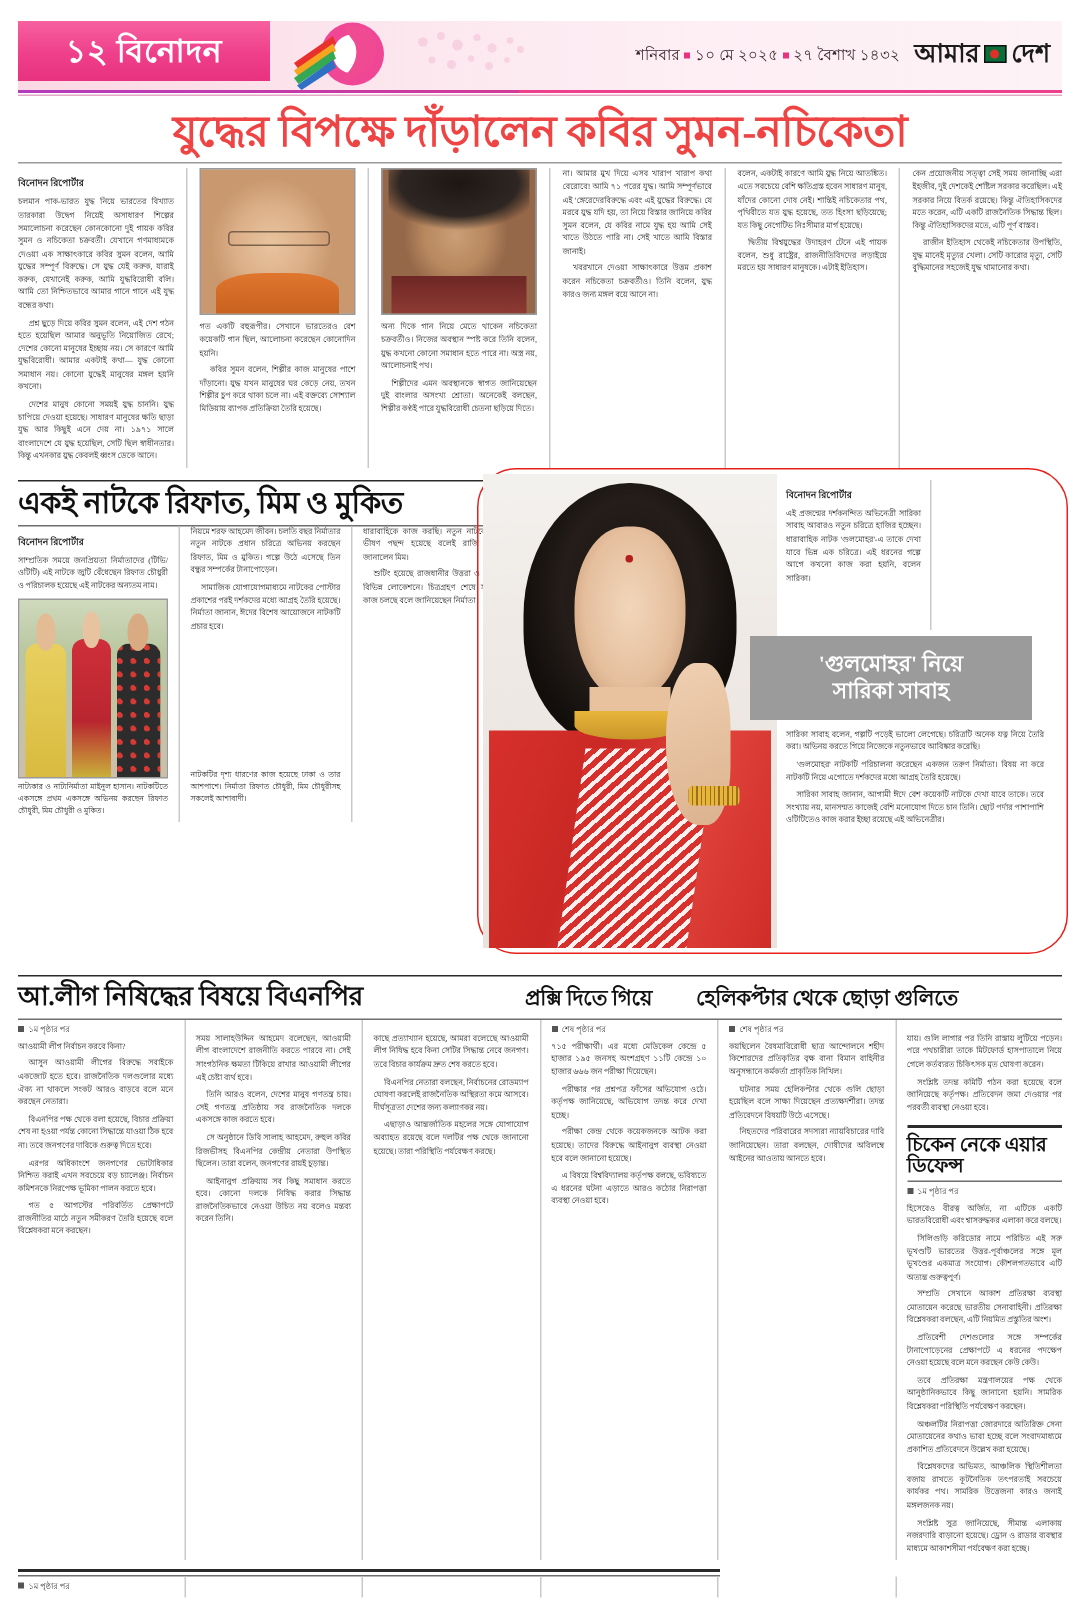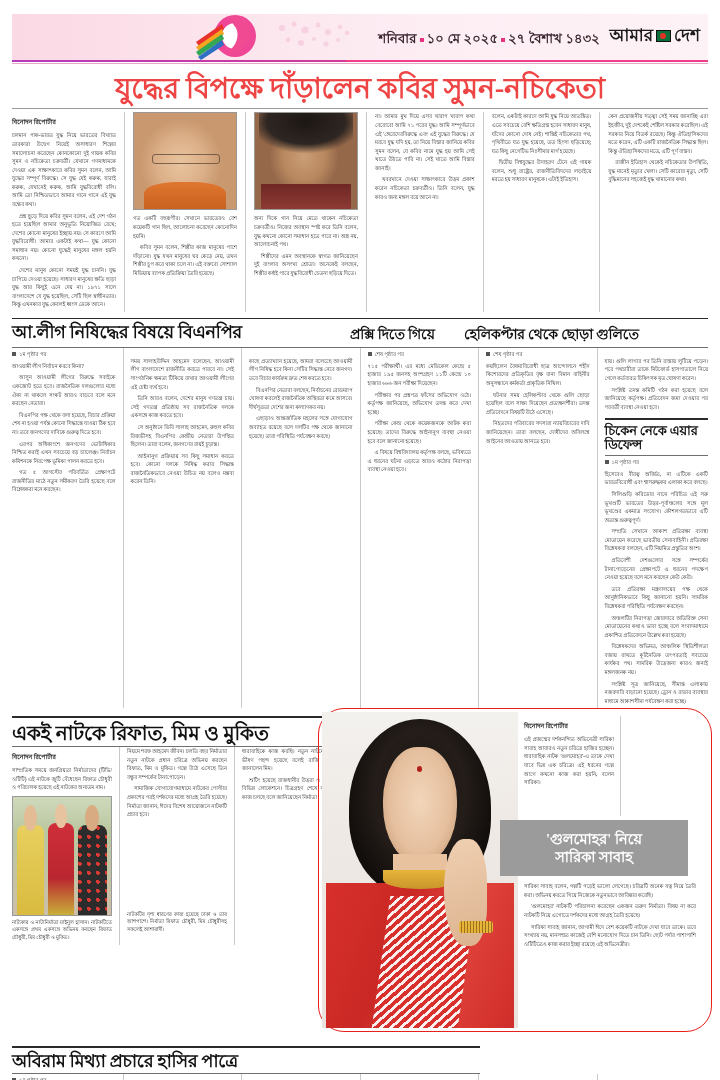--- a/index.html
+++ b/index.html
@@ -8,21 +8,21 @@
 
   
   .masthead{position:relative;margin:14px 12px 0 12px;height:46px;
      background:linear-gradient(90deg,#fbd9e4 0%,#fce6ee 35%,#fdeef4 60%,#fdf2f6 100%);}
   .mh-tab{position:absolute;left:0;top:0;width:168px;height:40px;
      background:linear-gradient(180deg,#f7609f 0%,#ef3f8b 55%,#e8327f 100%);
      display:flex;align-items:center;justify-content:center;}
   .mh-tab span{color:#fff;font-size:21px;font-weight:bold;letter-spacing:.5px;line-height:1;}
   .mh-logo{position:absolute;left:176px;top:-2px;width:78px;height:50px;}
   .mh-dots{position:absolute;left:262px;top:4px;width:80px;height:34px;opacity:.55;}
-  .mh-date{position:absolute;right:108px;top:15px;font-size:13px;color:#3a2530;white-space:nowrap;letter-spacing:.2px;font-weight:bold;}
+  .mh-date{position:absolute;right:108px;top:15px;font-size:10px;color:#3a2530;white-space:nowrap;letter-spacing:.2px;}
   .mh-date b{display:inline-block;width:4px;height:4px;background:#e8327f;margin:0 3px 1px 3px;vertical-align:middle;}
   .mh-brand{position:absolute;right:8px;top:8px;font-size:17px;font-weight:bold;color:#1b1b1b;display:flex;align-items:center;gap:3px;}
   .mh-flag{display:inline-block;width:13px;height:10px;background:#0a6e3a;border:1px solid #111;position:relative;}
   .mh-flag i{position:absolute;left:3px;top:2px;width:6px;height:6px;background:#e03127;border-radius:50%;}
   .mh-rule{margin:0 12px;height:2px;background:linear-gradient(90deg,#b33bbd 0%,#d23a97 48%,#ef3f8b 48%,#ef3f8b 100%);}
   .mh-rule2{margin:1px 12px 0 12px;height:1px;background:#e3a8c6;}
 
   
   .lead-head{text-align:center;color:#ef4444;font-size:28.5px;font-weight:bold;
       margin:9px 14px 4px 14px;letter-spacing:-.2px;line-height:1.1;font-family:"Liberation Serif",serif;}
@@ -111,20 +111,23 @@
   .sec-h.sm{font-size:14px;}
   .jump{font-size:5.4px;color:#333;margin:3px 0 3px 0;}
   .jump i{display:inline-block;width:4px;height:4px;background:#555;margin-right:3px;font-style:normal;}
 </style>
 </head>
 <body>
 
 <div class="page">
 
   <div class="masthead">
+    <div class="mh-tab">
+      <span>১২ বিনোদন</span>
+    </div>
     <svg class="mh-logo" viewBox="0 0 78 50">
       <circle cx="47" cy="24" r="21" fill="#ec2a86" opacity=".85"></circle>
       <circle cx="47" cy="24" r="13" fill="#fff"></circle>
       <path d="M8 30 L34 12 L36 17 L11 34 Z" fill="#e8312c"></path>
       <path d="M8 35 L34 17 L36 22 L11 39 Z" fill="#f5a51f"></path>
       <path d="M8 40 L34 22 L36 27 L11 44 Z" fill="#34a853"></path>
       <path d="M10 45 L34 28 L36 33 L13 48 Z" fill="#2f6fc4"></path>
       <path d="M40 5 C58 2 66 14 62 26 C58 38 44 44 40 40 C48 34 52 24 48 16 Z" fill="#ef4a92"></path>
     </svg>
     <svg class="mh-dots" viewBox="0 0 80 34">
@@ -195,87 +198,20 @@
       <p class="t ind">দ্বিতীয় বিশ্বযুদ্ধের উদাহরণ টেনে এই গায়ক বলেন, শুধু রাষ্ট্রের, রাজনীতিবিদদের লড়াইয়ে মরতে হয় সাধারণ মানুষকে। এটাই ইতিহাস।</p>
     </div>
     <div class="vrule"></div>
 
     <div class="col">
       <p class="t">কেন প্রয়োজনীয় সত্ত্বা সেই সময় জানাচ্ছি এরা ইহজীব, দুই দেশকেই শেষ্টিল সরকার করেছিল। এই সরকার নিয়ে বিতর্ক রয়েছে। কিন্তু ঐতিহাসিকদের মতে করেন, এটি একটি রাজনৈতিক সিদ্ধান্ত ছিল। কিন্তু ঐতিহাসিকদের মতে, এটি পূর্ণ বাস্তব।</p>
       <p class="t ind">রাজীন ইতিহাস থেকেই নচিকেতার উপস্থিতি, যুদ্ধ মানেই মৃত্যুর খেলা। সেটি কারোর মৃত্যু, সেটি বুদ্ধিমানের সহজেই যুদ্ধ থামানোর কথা।</p>
     </div>
   </div>
 
-  <div style="margin:0 12px;">
-    <div class="rule-sec"></div>
-    <div style="display:flex;gap:8px;align-items:flex-end;">
-      <div class="sec-h" style="flex:0 0 330px;">আ.লীগ নিষিদ্ধের বিষয়ে বিএনপির</div>
-      <div class="sec-h sm" style="flex:0 0 106px;">প্রক্সি দিতে গিয়ে</div>
-      <div class="sec-h sm" style="flex:1;">হেলিকপ্টার থেকে ছোড়া গুলিতে</div>
-    </div>
-    <div class="rule-sec2"></div>
-
-    <div class="cols" style="margin:0;gap:7px;">
-      <div class="col">
-        <div class="jump"><i></i><span>১ম পৃষ্ঠার পর</span></div>
-        <p class="t">আওয়ামী লীগ নির্বাচন করবে কিনা?</p>
-        <p class="t ind">আসুন আওয়ামী লীগের বিরুদ্ধে সবাইকে একজোট হতে হবে। রাজনৈতিক দলগুলোর মধ্যে ঐক্য না থাকলে সংকট আরও বাড়বে বলে মনে করছেন নেতারা।</p>
-        <p class="t ind">বিএনপির পক্ষ থেকে বলা হয়েছে, বিচার প্রক্রিয়া শেষ না হওয়া পর্যন্ত কোনো সিদ্ধান্তে যাওয়া ঠিক হবে না। তবে জনগণের দাবিকে গুরুত্ব দিতে হবে।</p>
-        <p class="t ind">এরপর অধিকাংশে জনগণের ভোটাধিকার নিশ্চিত করাই এখন সবচেয়ে বড় চ্যালেঞ্জ। নির্বাচন কমিশনকে নিরপেক্ষ ভূমিকা পালন করতে হবে।</p>
-        <p class="t ind">গত ৫ আগস্টের পরিবর্তিত প্রেক্ষাপটে রাজনীতির মাঠে নতুন সমীকরণ তৈরি হয়েছে বলে বিশ্লেষকরা মনে করছেন।</p>
-      </div>
-      <div class="vrule"></div>
-      <div class="col">
-        <p class="t" style="margin-top:9px;">সময় সালাহউদ্দিন আহমেদ বলেছেন, আওয়ামী লীগ বাংলাদেশে রাজনীতি করতে পারবে না। সেই সাংগঠনিক ক্ষমতা টিকিয়ে রাখার আওয়ামী লীগের এই চেষ্টা ব্যর্থ হবে।</p>
-        <p class="t ind">তিনি আরও বলেন, দেশের মানুষ গণতন্ত্র চায়। সেই গণতন্ত্র প্রতিষ্ঠায় সব রাজনৈতিক দলকে একসঙ্গে কাজ করতে হবে।</p>
-        <p class="t ind">সে অনুষ্ঠানে ডিবি সালাহ আহমেদ, রুহুল কবির রিজভীসহ বিএনপির কেন্দ্রীয় নেতারা উপস্থিত ছিলেন। তারা বলেন, জনগণের রায়ই চূড়ান্ত।</p>
-        <p class="t ind">আইনানুগ প্রক্রিয়ায় সব কিছু সমাধান করতে হবে। কোনো দলকে নিষিদ্ধ করার সিদ্ধান্ত রাজনৈতিকভাবে নেওয়া উচিত নয় বলেও মন্তব্য করেন তিনি।</p>
-      </div>
-      <div class="vrule"></div>
-      <div class="col">
-        <p class="t" style="margin-top:9px;">কাছে প্রত্যাখ্যান হয়েছে, আমরা বলেছেে আওয়ামী লীগ নিষিদ্ধ হবে কিনা সেটির সিদ্ধান্ত নেবে জনগণ। তবে বিচার কার্যক্রম দ্রুত শেষ করতে হবে।</p>
-        <p class="t ind">বিএনপির নেতারা বলছেন, নির্বাচনের রোডম্যাপ ঘোষণা করলেই রাজনৈতিক অস্থিরতা কমে আসবে। দীর্ঘসূত্রতা দেশের জন্য কল্যাণকর নয়।</p>
-        <p class="t ind">এছাড়াও আন্তর্জাতিক মহলের সঙ্গে যোগাযোগ অব্যাহত রয়েছে বলে দলটির পক্ষ থেকে জানানো হয়েছে। তারা পরিস্থিতি পর্যবেক্ষণ করছে।</p>
-      </div>
-      <div class="vrule"></div>
-      <div class="col">
-        <div class="jump"><i></i><span>শেষ পৃষ্ঠার পর</span></div>
-        <p class="t">৭১৫ পরীক্ষার্থী। এর মধ্যে মেডিকেল কেন্দ্রে ৫ হাজার ১৯৫ জনসহ অংশগ্রহণ ১১টি কেন্দ্রে ১০ হাজার ৬৬৬ জন পরীক্ষা দিয়েছেন।</p>
-        <p class="t ind">পরীক্ষার পর প্রশ্নপত্র ফাঁসের অভিযোগ ওঠে। কর্তৃপক্ষ জানিয়েছে, অভিযোগ তদন্ত করে দেখা হচ্ছে।</p>
-        <p class="t ind">পরীক্ষা কেন্দ্র থেকে কয়েকজনকে আটক করা হয়েছে। তাদের বিরুদ্ধে আইনানুগ ব্যবস্থা নেওয়া হবে বলে জানানো হয়েছে।</p>
-        <p class="t ind">এ বিষয়ে বিশ্ববিদ্যালয় কর্তৃপক্ষ বলছে, ভবিষ্যতে এ ধরনের ঘটনা এড়াতে আরও কঠোর নিরাপত্তা ব্যবস্থা নেওয়া হবে।</p>
-      </div>
-      <div class="vrule"></div>
-      <div class="col">
-        <div class="jump"><i></i><span>শেষ পৃষ্ঠার পর</span></div>
-        <p class="t">কয়ছিলেন বৈষম্যবিরোধী ছাত্র আন্দোলনে শহীদ কিশোরদের প্রতিকৃতির বৃক্ষ বানা বিমান বাহিনীর অনুসন্ধানে কর্মকর্তা প্রাকৃতিক নিখিল।</p>
-        <p class="t ind">ঘটনার সময় হেলিকপ্টার থেকে গুলি ছোড়া হয়েছিল বলে সাক্ষ্য দিয়েছেন প্রত্যক্ষদর্শীরা। তদন্ত প্রতিবেদনে বিষয়টি উঠে এসেছে।</p>
-        <p class="t ind">নিহতদের পরিবারের সদস্যরা ন্যায়বিচারের দাবি জানিয়েছেন। তারা বলছেন, দোষীদের অবিলম্বে আইনের আওতায় আনতে হবে।</p>
-      </div>
-      <div class="vrule"></div>
-      <div class="col">
-        <p class="t" style="margin-top:9px;">যায়। গুলি লাগার পর তিনি রাস্তায় লুটিয়ে পড়েন। পরে পথচারীরা তাকে মিটফোর্ড হাসপাতালে নিয়ে গেলে কর্তব্যরত চিকিৎসক মৃত ঘোষণা করেন।</p>
-        <p class="t ind">সংশ্লিষ্ট তদন্ত কমিটি গঠন করা হয়েছে বলে জানিয়েছে কর্তৃপক্ষ। প্রতিবেদন জমা দেওয়ার পর পরবর্তী ব্যবস্থা নেওয়া হবে।</p>
-
-        <div class="rule-sec" style="margin-top:7px;"></div>
-        <div class="sec-h sm" style="font-size:13px;">চিকেন নেকে এয়ার ডিফেন্স</div>
-        <div class="rule-sec2"></div>
-        <div class="jump"><i></i><span>১ম পৃষ্ঠার পর</span></div>
-        <p class="t">হিসেবেও বীরত্ব অর্জিত, না এটিকে একটি ভারতবিরোধী এবং শ্বাসরুদ্ধকর এলাকা করে বলছে।</p>
-        <p class="t ind">সিলিগুড়ি করিডোর নামে পরিচিত এই সরু ভূখণ্ডটি ভারতের উত্তর-পূর্বাঞ্চলের সঙ্গে মূল ভূখণ্ডের একমাত্র সংযোগ। কৌশলগতভাবে এটি অত্যন্ত গুরুত্বপূর্ণ।</p>
-        <p class="t ind">সম্প্রতি সেখানে আকাশ প্রতিরক্ষা ব্যবস্থা মোতায়েন করেছে ভারতীয় সেনাবাহিনী। প্রতিরক্ষা বিশ্লেষকরা বলছেন, এটি নিয়মিত প্রস্তুতির অংশ।</p>
-        <p class="t ind">প্রতিবেশী দেশগুলোর সঙ্গে সম্পর্কের টানাপোড়েনের প্রেক্ষাপটে এ ধরনের পদক্ষেপ নেওয়া হয়েছে বলে মনে করছেন কেউ কেউ।</p>
-        <p class="t ind">তবে প্রতিরক্ষা মন্ত্রণালয়ের পক্ষ থেকে আনুষ্ঠানিকভাবে কিছু জানানো হয়নি। সামরিক বিশ্লেষকরা পরিস্থিতি পর্যবেক্ষণ করছেন।</p>
-        <p class="t ind">অঞ্চলটির নিরাপত্তা জোরদারে অতিরিক্ত সেনা মোতায়েনের কথাও ভাবা হচ্ছে বলে সংবাদমাধ্যমে প্রকাশিত প্রতিবেদনে উল্লেখ করা হয়েছে।</p>
-        <p class="t ind">বিশ্লেষকদের অভিমত, আঞ্চলিক স্থিতিশীলতা বজায় রাখতে কূটনৈতিক তৎপরতাই সবচেয়ে কার্যকর পথ। সামরিক উত্তেজনা কারও জন্যই মঙ্গলজনক নয়।</p>
-        <p class="t ind">সংশ্লিষ্ট সূত্র জানিয়েছে, সীমান্ত এলাকায় নজরদারি বাড়ানো হয়েছে। ড্রোন ও রাডার ব্যবস্থার মাধ্যমে আকাশসীমা পর্যবেক্ষণ করা হচ্ছে।</p>
-      </div>
-    </div>
-  </div>
-
   <div style="position:relative;margin-top:2px;height:330px;">
 
     <div style="position:absolute;left:12px;top:0;width:330px;">
       <div class="rule-sec"></div>
       <div class="sec-h" style="font-size:20px;">একই নাটকে রিফাত, মিম ও মুকিত</div>
       <div class="rule-sec2"></div>
       <div class="cols" style="margin:0;gap:7px;">
         <div class="col">
           <div class="byline">বিনোদন রিপোর্টার</div>
           <p class="t">সাম্প্রতিক সময়ে জনপ্রিয়তা নির্মাতাদের (টিভি/ওটিটি) এই নাটকে জুটি বেঁধেছেন রিফাত চৌধুরী ও পরিচালক হয়েছে এই নাটকের অন্যতম নাম।</p>
@@ -325,23 +261,89 @@
     </div>
 
     <div style="position:absolute;left:524px;top:172px;width:172px;">
       <p class="t">সারিকা সাবাহ বলেন, গল্পটি পড়েই ভালো লেগেছে। চরিত্রটি অনেক যত্ন নিয়ে তৈরি করা। অভিনয় করতে গিয়ে নিজেকে নতুনভাবে আবিষ্কার করেছি।</p>
       <p class="t ind">'গুলমোহর' নাটকটি পরিচালনা করেছেন একজন তরুণ নির্মাতা। বিষয় না করে নাটকটি নিয়ে এগোতে দর্শকদের মধ্যে আগ্রহ তৈরি হয়েছে।</p>
       <p class="t ind">সারিকা সাবাহ জানান, আগামী ঈদে বেশ কয়েকটি নাটকে দেখা যাবে তাকে। তবে সংখ্যায় নয়, মানসম্মত কাজেই বেশি মনোযোগ দিতে চান তিনি। ছোট পর্দার পাশাপাশি ওটিটিতেও কাজ করার ইচ্ছা রয়েছে এই অভিনেত্রীর।</p>
     </div>
     <div style="position:absolute;left:620px;top:6px;width:1px;height:100px;background:#c9c9c9;"></div>
   </div>
 
+  <div style="margin:0 12px;">
+    <div class="rule-sec"></div>
+    <div style="display:flex;gap:8px;align-items:flex-end;">
+      <div class="sec-h" style="flex:0 0 330px;">আ.লীগ নিষিদ্ধের বিষয়ে বিএনপির</div>
+      <div class="sec-h sm" style="flex:0 0 106px;">প্রক্সি দিতে গিয়ে</div>
+      <div class="sec-h sm" style="flex:1;">হেলিকপ্টার থেকে ছোড়া গুলিতে</div>
+    </div>
+    <div class="rule-sec2"></div>
+
+    <div class="cols" style="margin:0;gap:7px;">
+      <div class="col">
+        <div class="jump"><i></i><span>১ম পৃষ্ঠার পর</span></div>
+        <p class="t">আওয়ামী লীগ নির্বাচন করবে কিনা?</p>
+        <p class="t ind">আসুন আওয়ামী লীগের বিরুদ্ধে সবাইকে একজোট হতে হবে। রাজনৈতিক দলগুলোর মধ্যে ঐক্য না থাকলে সংকট আরও বাড়বে বলে মনে করছেন নেতারা।</p>
+        <p class="t ind">বিএনপির পক্ষ থেকে বলা হয়েছে, বিচার প্রক্রিয়া শেষ না হওয়া পর্যন্ত কোনো সিদ্ধান্তে যাওয়া ঠিক হবে না। তবে জনগণের দাবিকে গুরুত্ব দিতে হবে।</p>
+        <p class="t ind">এরপর অধিকাংশে জনগণের ভোটাধিকার নিশ্চিত করাই এখন সবচেয়ে বড় চ্যালেঞ্জ। নির্বাচন কমিশনকে নিরপেক্ষ ভূমিকা পালন করতে হবে।</p>
+        <p class="t ind">গত ৫ আগস্টের পরিবর্তিত প্রেক্ষাপটে রাজনীতির মাঠে নতুন সমীকরণ তৈরি হয়েছে বলে বিশ্লেষকরা মনে করছেন।</p>
+      </div>
+      <div class="vrule"></div>
+      <div class="col">
+        <p class="t" style="margin-top:9px;">সময় সালাহউদ্দিন আহমেদ বলেছেন, আওয়ামী লীগ বাংলাদেশে রাজনীতি করতে পারবে না। সেই সাংগঠনিক ক্ষমতা টিকিয়ে রাখার আওয়ামী লীগের এই চেষ্টা ব্যর্থ হবে।</p>
+        <p class="t ind">তিনি আরও বলেন, দেশের মানুষ গণতন্ত্র চায়। সেই গণতন্ত্র প্রতিষ্ঠায় সব রাজনৈতিক দলকে একসঙ্গে কাজ করতে হবে।</p>
+        <p class="t ind">সে অনুষ্ঠানে ডিবি সালাহ আহমেদ, রুহুল কবির রিজভীসহ বিএনপির কেন্দ্রীয় নেতারা উপস্থিত ছিলেন। তারা বলেন, জনগণের রায়ই চূড়ান্ত।</p>
+        <p class="t ind">আইনানুগ প্রক্রিয়ায় সব কিছু সমাধান করতে হবে। কোনো দলকে নিষিদ্ধ করার সিদ্ধান্ত রাজনৈতিকভাবে নেওয়া উচিত নয় বলেও মন্তব্য করেন তিনি।</p>
+      </div>
+      <div class="vrule"></div>
+      <div class="col">
+        <p class="t" style="margin-top:9px;">কাছে প্রত্যাখ্যান হয়েছে, আমরা বলেছেে আওয়ামী লীগ নিষিদ্ধ হবে কিনা সেটির সিদ্ধান্ত নেবে জনগণ। তবে বিচার কার্যক্রম দ্রুত শেষ করতে হবে।</p>
+        <p class="t ind">বিএনপির নেতারা বলছেন, নির্বাচনের রোডম্যাপ ঘোষণা করলেই রাজনৈতিক অস্থিরতা কমে আসবে। দীর্ঘসূত্রতা দেশের জন্য কল্যাণকর নয়।</p>
+        <p class="t ind">এছাড়াও আন্তর্জাতিক মহলের সঙ্গে যোগাযোগ অব্যাহত রয়েছে বলে দলটির পক্ষ থেকে জানানো হয়েছে। তারা পরিস্থিতি পর্যবেক্ষণ করছে।</p>
+      </div>
+      <div class="vrule"></div>
+      <div class="col">
+        <div class="jump"><i></i><span>শেষ পৃষ্ঠার পর</span></div>
+        <p class="t">৭১৫ পরীক্ষার্থী। এর মধ্যে মেডিকেল কেন্দ্রে ৫ হাজার ১৯৫ জনসহ অংশগ্রহণ ১১টি কেন্দ্রে ১০ হাজার ৬৬৬ জন পরীক্ষা দিয়েছেন।</p>
+        <p class="t ind">পরীক্ষার পর প্রশ্নপত্র ফাঁসের অভিযোগ ওঠে। কর্তৃপক্ষ জানিয়েছে, অভিযোগ তদন্ত করে দেখা হচ্ছে।</p>
+        <p class="t ind">পরীক্ষা কেন্দ্র থেকে কয়েকজনকে আটক করা হয়েছে। তাদের বিরুদ্ধে আইনানুগ ব্যবস্থা নেওয়া হবে বলে জানানো হয়েছে।</p>
+        <p class="t ind">এ বিষয়ে বিশ্ববিদ্যালয় কর্তৃপক্ষ বলছে, ভবিষ্যতে এ ধরনের ঘটনা এড়াতে আরও কঠোর নিরাপত্তা ব্যবস্থা নেওয়া হবে।</p>
+      </div>
+      <div class="vrule"></div>
+      <div class="col">
+        <div class="jump"><i></i><span>শেষ পৃষ্ঠার পর</span></div>
+        <p class="t">কয়ছিলেন বৈষম্যবিরোধী ছাত্র আন্দোলনে শহীদ কিশোরদের প্রতিকৃতির বৃক্ষ বানা বিমান বাহিনীর অনুসন্ধানে কর্মকর্তা প্রাকৃতিক নিখিল।</p>
+        <p class="t ind">ঘটনার সময় হেলিকপ্টার থেকে গুলি ছোড়া হয়েছিল বলে সাক্ষ্য দিয়েছেন প্রত্যক্ষদর্শীরা। তদন্ত প্রতিবেদনে বিষয়টি উঠে এসেছে।</p>
+        <p class="t ind">নিহতদের পরিবারের সদস্যরা ন্যায়বিচারের দাবি জানিয়েছেন। তারা বলছেন, দোষীদের অবিলম্বে আইনের আওতায় আনতে হবে।</p>
+      </div>
+      <div class="vrule"></div>
+      <div class="col">
+        <p class="t" style="margin-top:9px;">যায়। গুলি লাগার পর তিনি রাস্তায় লুটিয়ে পড়েন। পরে পথচারীরা তাকে মিটফোর্ড হাসপাতালে নিয়ে গেলে কর্তব্যরত চিকিৎসক মৃত ঘোষণা করেন।</p>
+        <p class="t ind">সংশ্লিষ্ট তদন্ত কমিটি গঠন করা হয়েছে বলে জানিয়েছে কর্তৃপক্ষ। প্রতিবেদন জমা দেওয়ার পর পরবর্তী ব্যবস্থা নেওয়া হবে।</p>
+
+        <div class="rule-sec" style="margin-top:7px;"></div>
+        <div class="sec-h sm" style="font-size:13px;">চিকেন নেকে এয়ার ডিফেন্স</div>
+        <div class="rule-sec2"></div>
+        <div class="jump"><i></i><span>১ম পৃষ্ঠার পর</span></div>
+        <p class="t">হিসেবেও বীরত্ব অর্জিত, না এটিকে একটি ভারতবিরোধী এবং শ্বাসরুদ্ধকর এলাকা করে বলছে।</p>
+        <p class="t ind">সিলিগুড়ি করিডোর নামে পরিচিত এই সরু ভূখণ্ডটি ভারতের উত্তর-পূর্বাঞ্চলের সঙ্গে মূল ভূখণ্ডের একমাত্র সংযোগ। কৌশলগতভাবে এটি অত্যন্ত গুরুত্বপূর্ণ।</p>
+        <p class="t ind">সম্প্রতি সেখানে আকাশ প্রতিরক্ষা ব্যবস্থা মোতায়েন করেছে ভারতীয় সেনাবাহিনী। প্রতিরক্ষা বিশ্লেষকরা বলছেন, এটি নিয়মিত প্রস্তুতির অংশ।</p>
+        <p class="t ind">প্রতিবেশী দেশগুলোর সঙ্গে সম্পর্কের টানাপোড়েনের প্রেক্ষাপটে এ ধরনের পদক্ষেপ নেওয়া হয়েছে বলে মনে করছেন কেউ কেউ।</p>
+        <p class="t ind">তবে প্রতিরক্ষা মন্ত্রণালয়ের পক্ষ থেকে আনুষ্ঠানিকভাবে কিছু জানানো হয়নি। সামরিক বিশ্লেষকরা পরিস্থিতি পর্যবেক্ষণ করছেন।</p>
+        <p class="t ind">অঞ্চলটির নিরাপত্তা জোরদারে অতিরিক্ত সেনা মোতায়েনের কথাও ভাবা হচ্ছে বলে সংবাদমাধ্যমে প্রকাশিত প্রতিবেদনে উল্লেখ করা হয়েছে।</p>
+        <p class="t ind">বিশ্লেষকদের অভিমত, আঞ্চলিক স্থিতিশীলতা বজায় রাখতে কূটনৈতিক তৎপরতাই সবচেয়ে কার্যকর পথ। সামরিক উত্তেজনা কারও জন্যই মঙ্গলজনক নয়।</p>
+        <p class="t ind">সংশ্লিষ্ট সূত্র জানিয়েছে, সীমান্ত এলাকায় নজরদারি বাড়ানো হয়েছে। ড্রোন ও রাডার ব্যবস্থার মাধ্যমে আকাশসীমা পর্যবেক্ষণ করা হচ্ছে।</p>
+      </div>
+    </div>
+  </div>
+
   <div style="margin:5px 12px 0 12px;">
     <div class="rule-sec" style="width:468px;"></div>
-    <div class="sec-h" style="width:468px;">অবিরাম মিথ্যা প্রচারে হাসির পাত্রে</div>
     <div class="rule-sec2" style="width:468px;"></div>
 
     <div class="cols" style="margin:0;gap:7px;">
       <div class="col">
         <div class="jump"><i></i><span>১ম পৃষ্ঠার পর</span></div>
 
       </div>
       <div class="vrule"></div>
       <div class="col">
         

